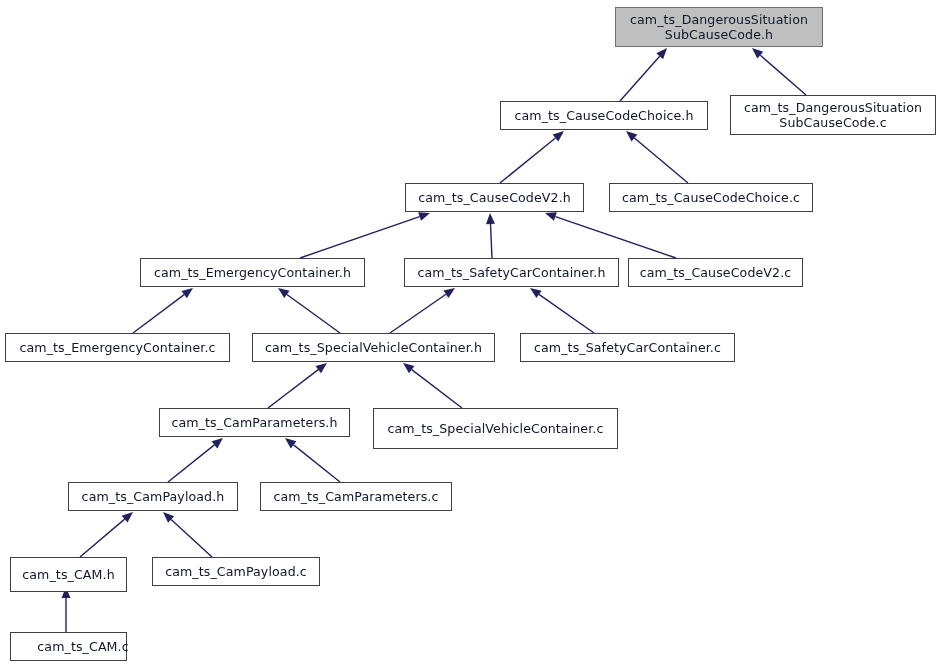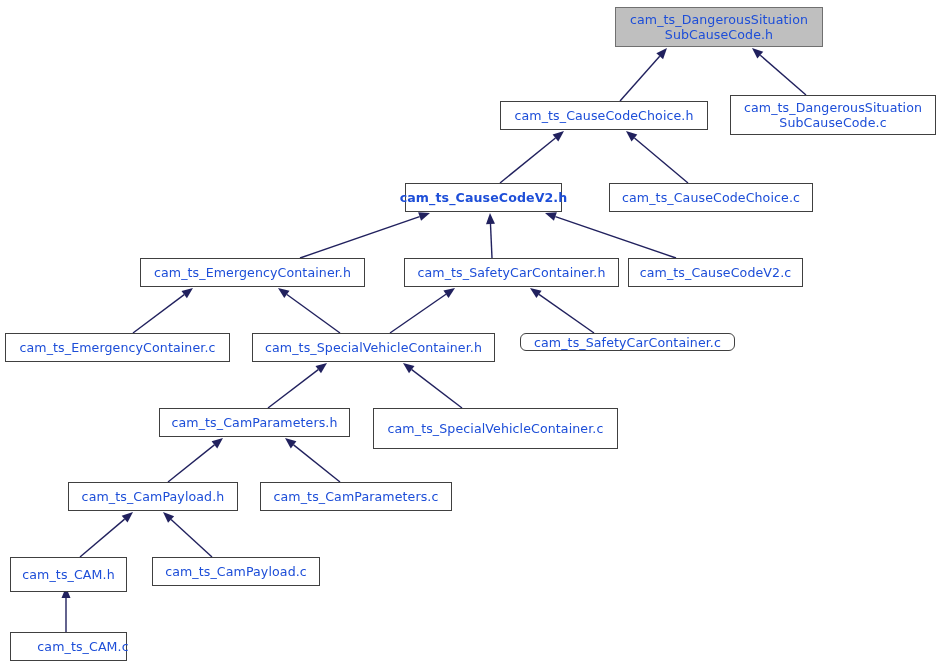--- a/index.html
+++ b/index.html
@@ -27,21 +27,21 @@
   }
   .node {
     position: absolute;
     box-sizing: border-box;
     display: flex;
     align-items: center;
     justify-content: center;
     text-align: center;
     background: #ffffff;
     border: 1px solid #404040;
-    color: #1d4ed8;
+    color: #0f172a;
     font-size: 12.6px;
     line-height: 15px;
     letter-spacing: 0.1px;
     white-space: pre;
     z-index: 2;
   }
   .node.root {
     background: #bfbfbf;
     border: 1px solid #707070;
   }
@@ -127,28 +127,28 @@
         <line x1="66" y1="632" x2="66" y2="598" stroke="#21215e" stroke-width="1.4"></line>
         <polygon points="66,587 70.5,598 61.5,598" fill="#21215e"></polygon>
       </g>
     </svg>
   <div id="node-layer">
       <div class="node root" style="left: 615px; top: 7px; width: 208px; height: 40px;"><span class="node-label">cam_ts_DangerousSituation
 SubCauseCode.h</span></div>
       <div class="node" style="left: 730px; top: 95px; width: 206px; height: 40px;"><span class="node-label">cam_ts_DangerousSituation
 SubCauseCode.c</span></div>
       <div class="node" style="left: 500px; top: 101px; width: 208px; height: 29px;"><span class="node-label">cam_ts_CauseCodeChoice.h</span></div>
-      <div class="node" style="left: 405px; top: 183px; width: 157px; height: 29px; font-weight: bold;"><span class="node-label">cam_ts_CauseCodeV2.h</span></div>
+      <div class="node" style="left: 405px; top: 183px; width: 179px; height: 29px;"><span class="node-label">cam_ts_CauseCodeV2.h</span></div>
       <div class="node" style="left: 609px; top: 183px; width: 204px; height: 29px; text-align: center;"><span class="node-label">cam_ts_CauseCodeChoice.c</span></div>
       <div class="node" style="left: 140px; top: 258px; width: 225px; height: 29px;"><span class="node-label">cam_ts_EmergencyContainer.h</span></div>
       <div class="node" style="left: 388px; top: 258px; width: 215px; height: 29px; margin-left: 16px;"><span class="node-label">cam_ts_SafetyCarContainer.h</span></div>
       <div class="node" style="left: 628px; top: 258px; width: 175px; height: 29px;"><span class="node-label">cam_ts_CauseCodeV2.c</span></div>
       <div class="node" style="left: 5px; top: 333px; width: 225px; height: 29px;"><span class="node-label">cam_ts_EmergencyContainer.c</span></div>
       <div class="node" style="left: 252px; top: 333px; width: 243px; height: 29px;"><span class="node-label">cam_ts_SpecialVehicleContainer.h</span></div>
-      <div class="node" style="left: 520px; top: 333px; width: 215px; height: 18px; border-radius: 6px;"><span class="node-label">cam_ts_SafetyCarContainer.c</span></div>
+      <div class="node" style="left: 520px; top: 333px; width: 215px; height: 29px;"><span class="node-label">cam_ts_SafetyCarContainer.c</span></div>
       <div class="node" style="left: 159px; top: 408px; width: 191px; height: 29px;"><span class="node-label">cam_ts_CamParameters.h</span></div>
       <div class="node" style="left: 373px; top: 408px; width: 245px; height: 41px;"><span class="node-label">cam_ts_SpecialVehicleContainer.c</span></div>
       <div class="node" style="left: 68px; top: 482px; width: 170px; height: 29px;"><span class="node-label">cam_ts_CamPayload.h</span></div>
       <div class="node" style="left: 260px; top: 482px; width: 192px; height: 29px;"><span class="node-label">cam_ts_CamParameters.c</span></div>
       <div class="node" style="left: 10px; top: 557px; width: 117px; height: 35px;"><span class="node-label">cam_ts_CAM.h</span></div>
       <div class="node" style="left: 152px; top: 557px; width: 168px; height: 29px;"><span class="node-label">cam_ts_CamPayload.c</span></div>
       <div class="node" style="left: 10px; top: 632px; width: 117px; height: 29px; padding-left: 29px;"><span class="node-label">cam_ts_CAM.c</span></div>
     </div>
 </div>
 

